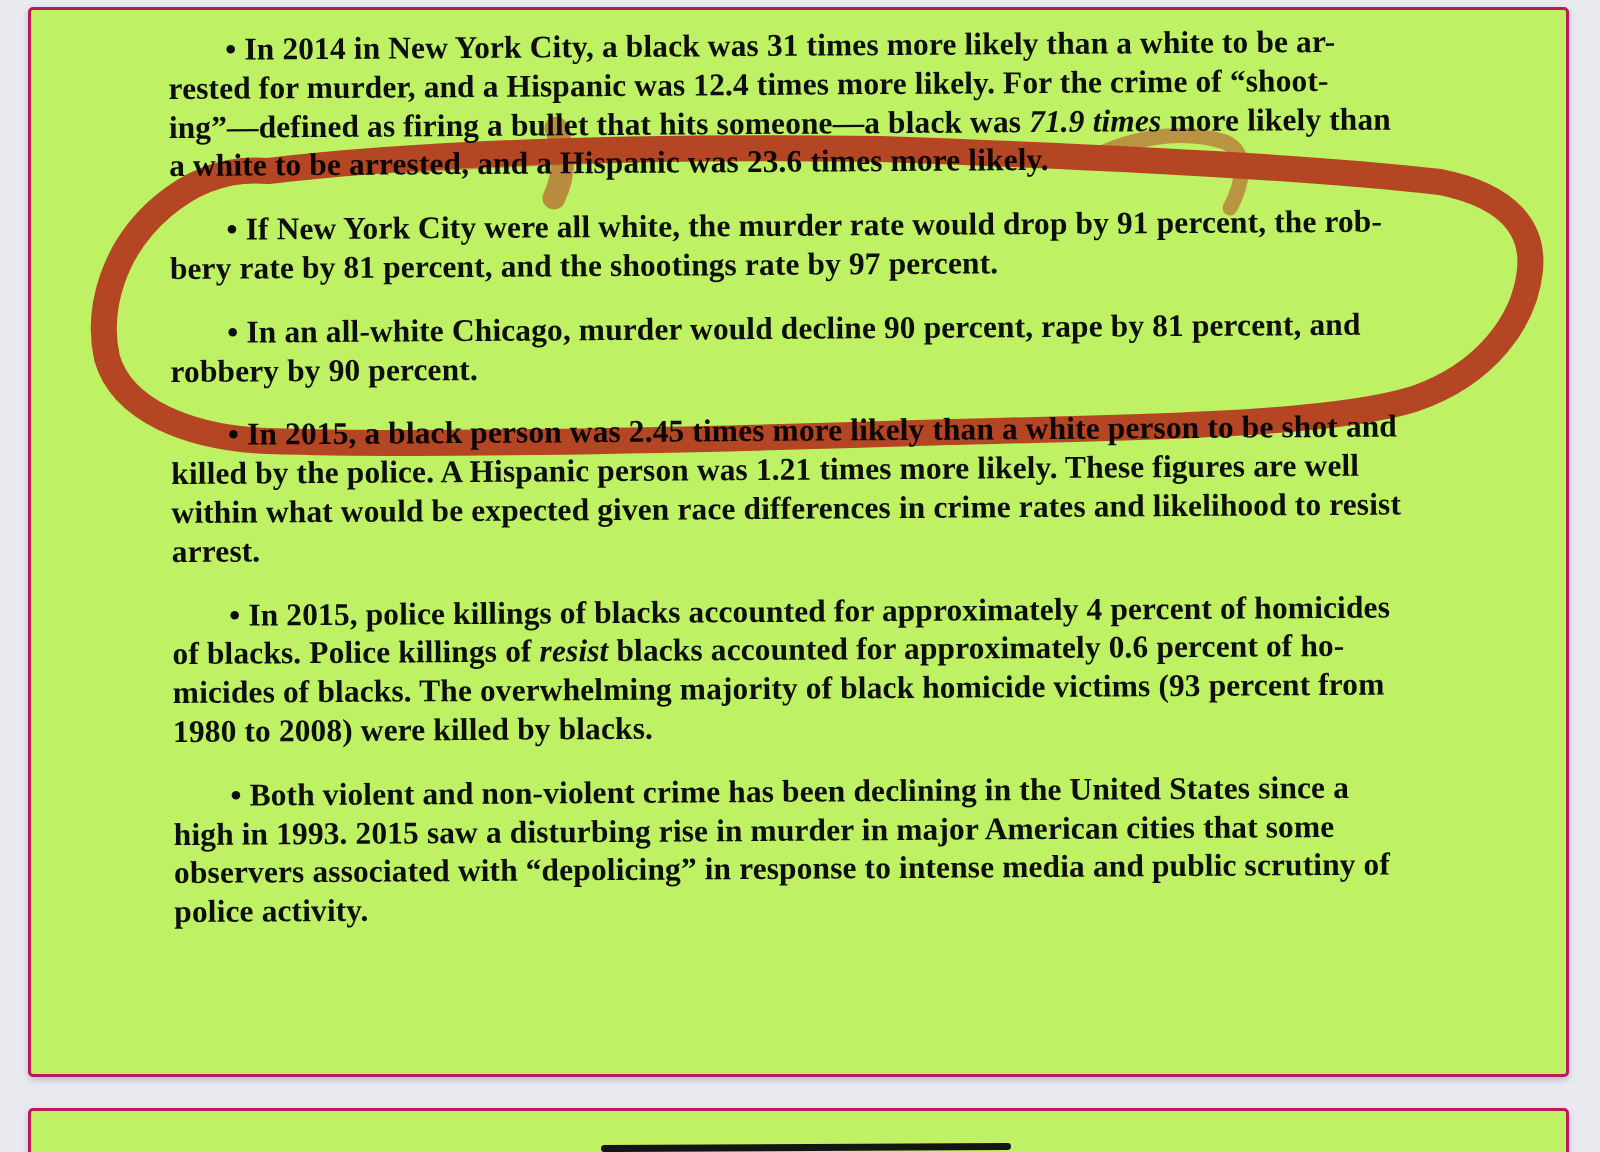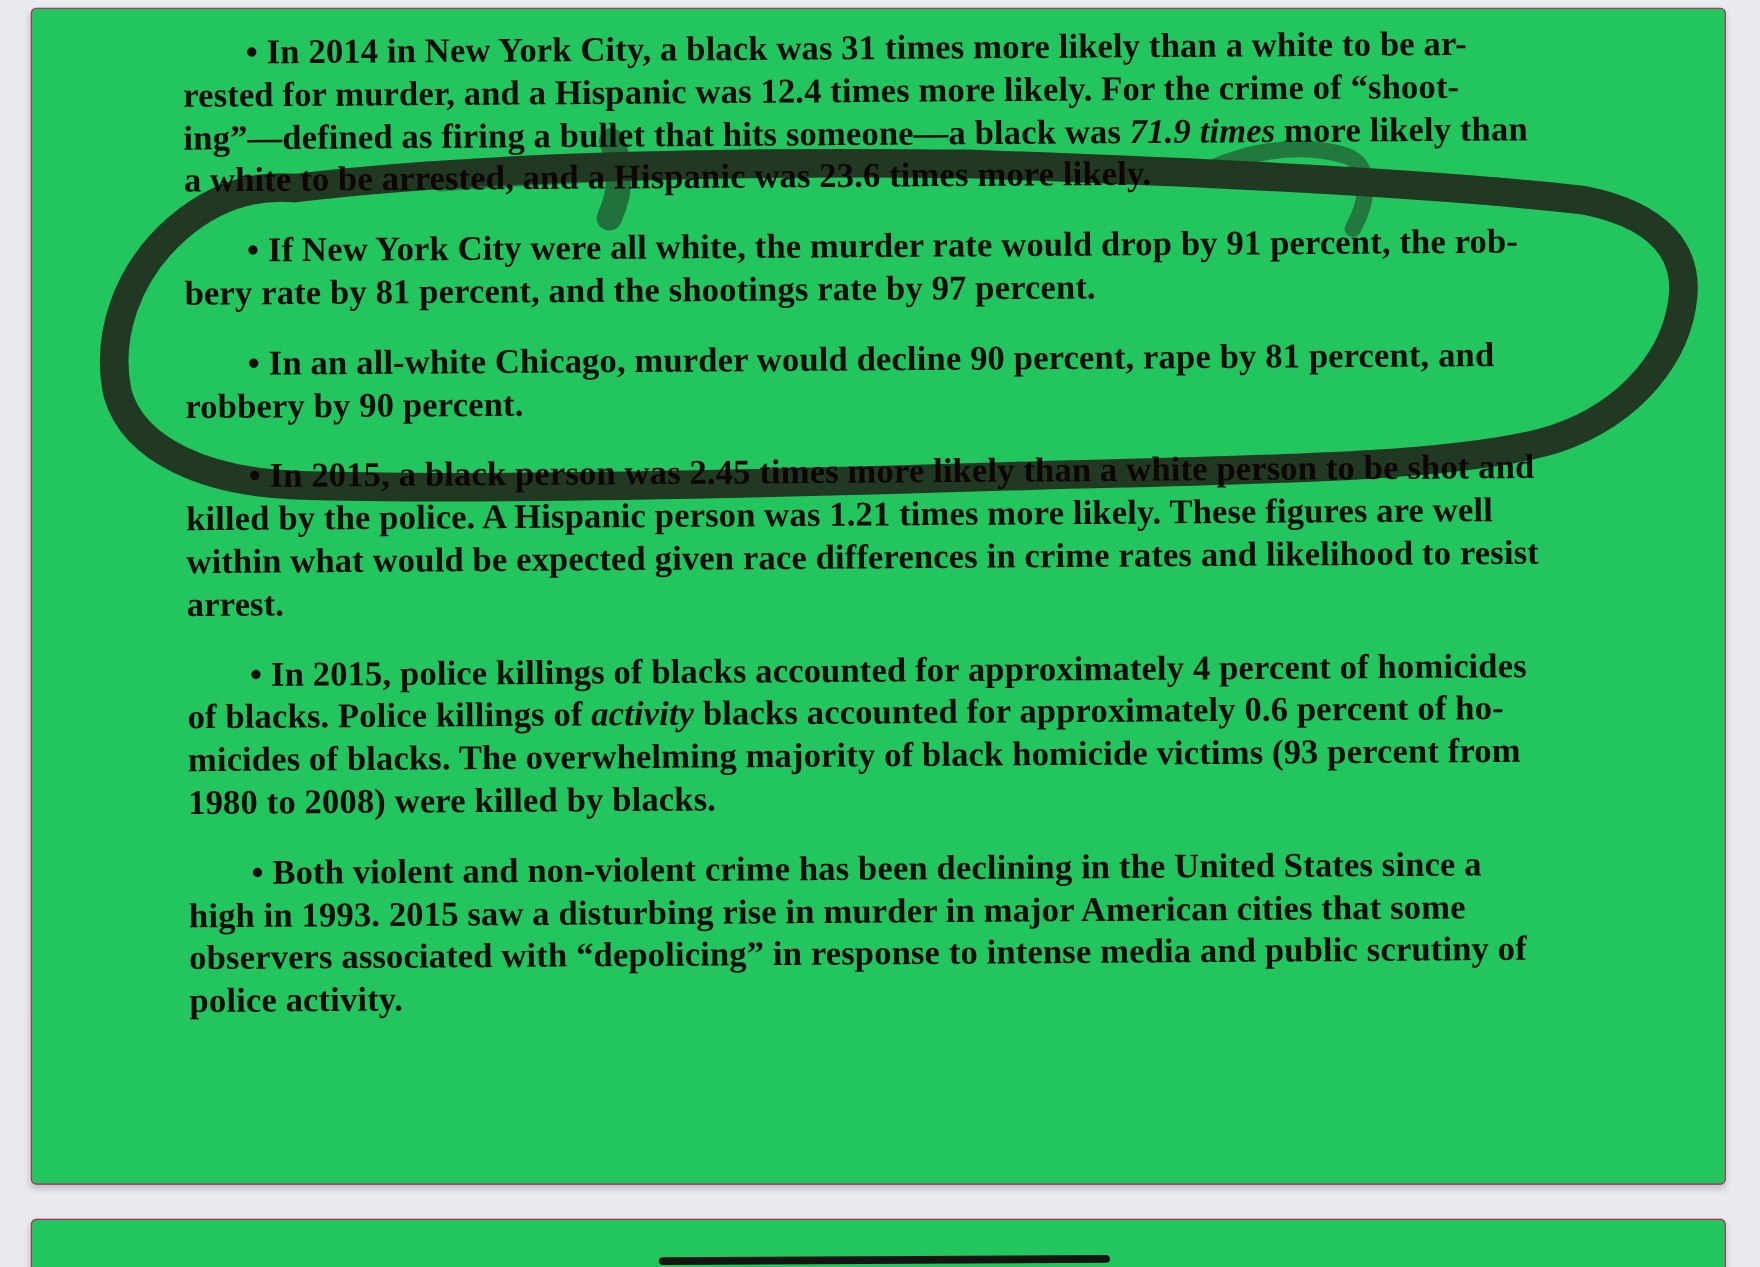--- a/index.html
+++ b/index.html
@@ -4,22 +4,22 @@
 <style>
   html, body { margin: 0; padding: 0; }
   body {
     width: 1600px; height: 1152px;
     background: #e9eaef;
     overflow: hidden; position: relative;
     font-family: "Liberation Serif", "DejaVu Serif", serif;
   }
   .page {
     position: absolute; left: 28px; width: 1541px;
-    background: #22c55e;
-    border: 1px solid #be185d;
+    background: #bef264;
+    border: 3px solid #be185d;
     border-radius: 5px;
     box-shadow: 0 3px 6px rgba(110, 114, 132, 0.35);
     box-sizing: border-box;
   }
   .page-1 { top: 7px; height: 1070px; }
   .page-2 { top: 1108px; height: 90px; }
   .textwrap {
     position: absolute; left: 0; top: 0; right: 0; bottom: 0;
     padding: 22px 0 0 137px;
     transform: rotate(-0.4deg);
@@ -79,21 +79,21 @@
 
       <div class="para">
         <span class="line first">• In 2015, a black person was 2.45 times more likely than a white person to be shot and</span>
         <span class="line">killed by the police. A Hispanic person was 1.21 times more likely. These figures are well</span>
         <span class="line">within what would be expected given race differences in crime rates and likelihood to resist</span>
         <span class="line">arrest.</span>
       </div>
 
       <div class="para">
         <span class="line first">• In 2015, police killings of blacks accounted for approximately 4 percent of homicides</span>
-        <span class="line">of blacks. Police killings of <i>activity</i> blacks accounted for approximately 0.6 percent of ho-</span>
+        <span class="line">of blacks. Police killings of <i>resist</i> blacks accounted for approximately 0.6 percent of ho-</span>
         <span class="line">micides of blacks. The overwhelming majority of black homicide victims (93 percent from</span>
         <span class="line">1980 to 2008) were killed by blacks.</span>
       </div>
 
       <div class="para">
         <span class="line first">• Both violent and non-violent crime has been declining in the United States since a</span>
         <span class="line">high in 1993. 2015 saw a disturbing rise in murder in major American cities that some</span>
         <span class="line">observers associated with “depolicing” in response to intense media and public scrutiny of</span>
         <span class="line">police activity.</span>
       </div>

